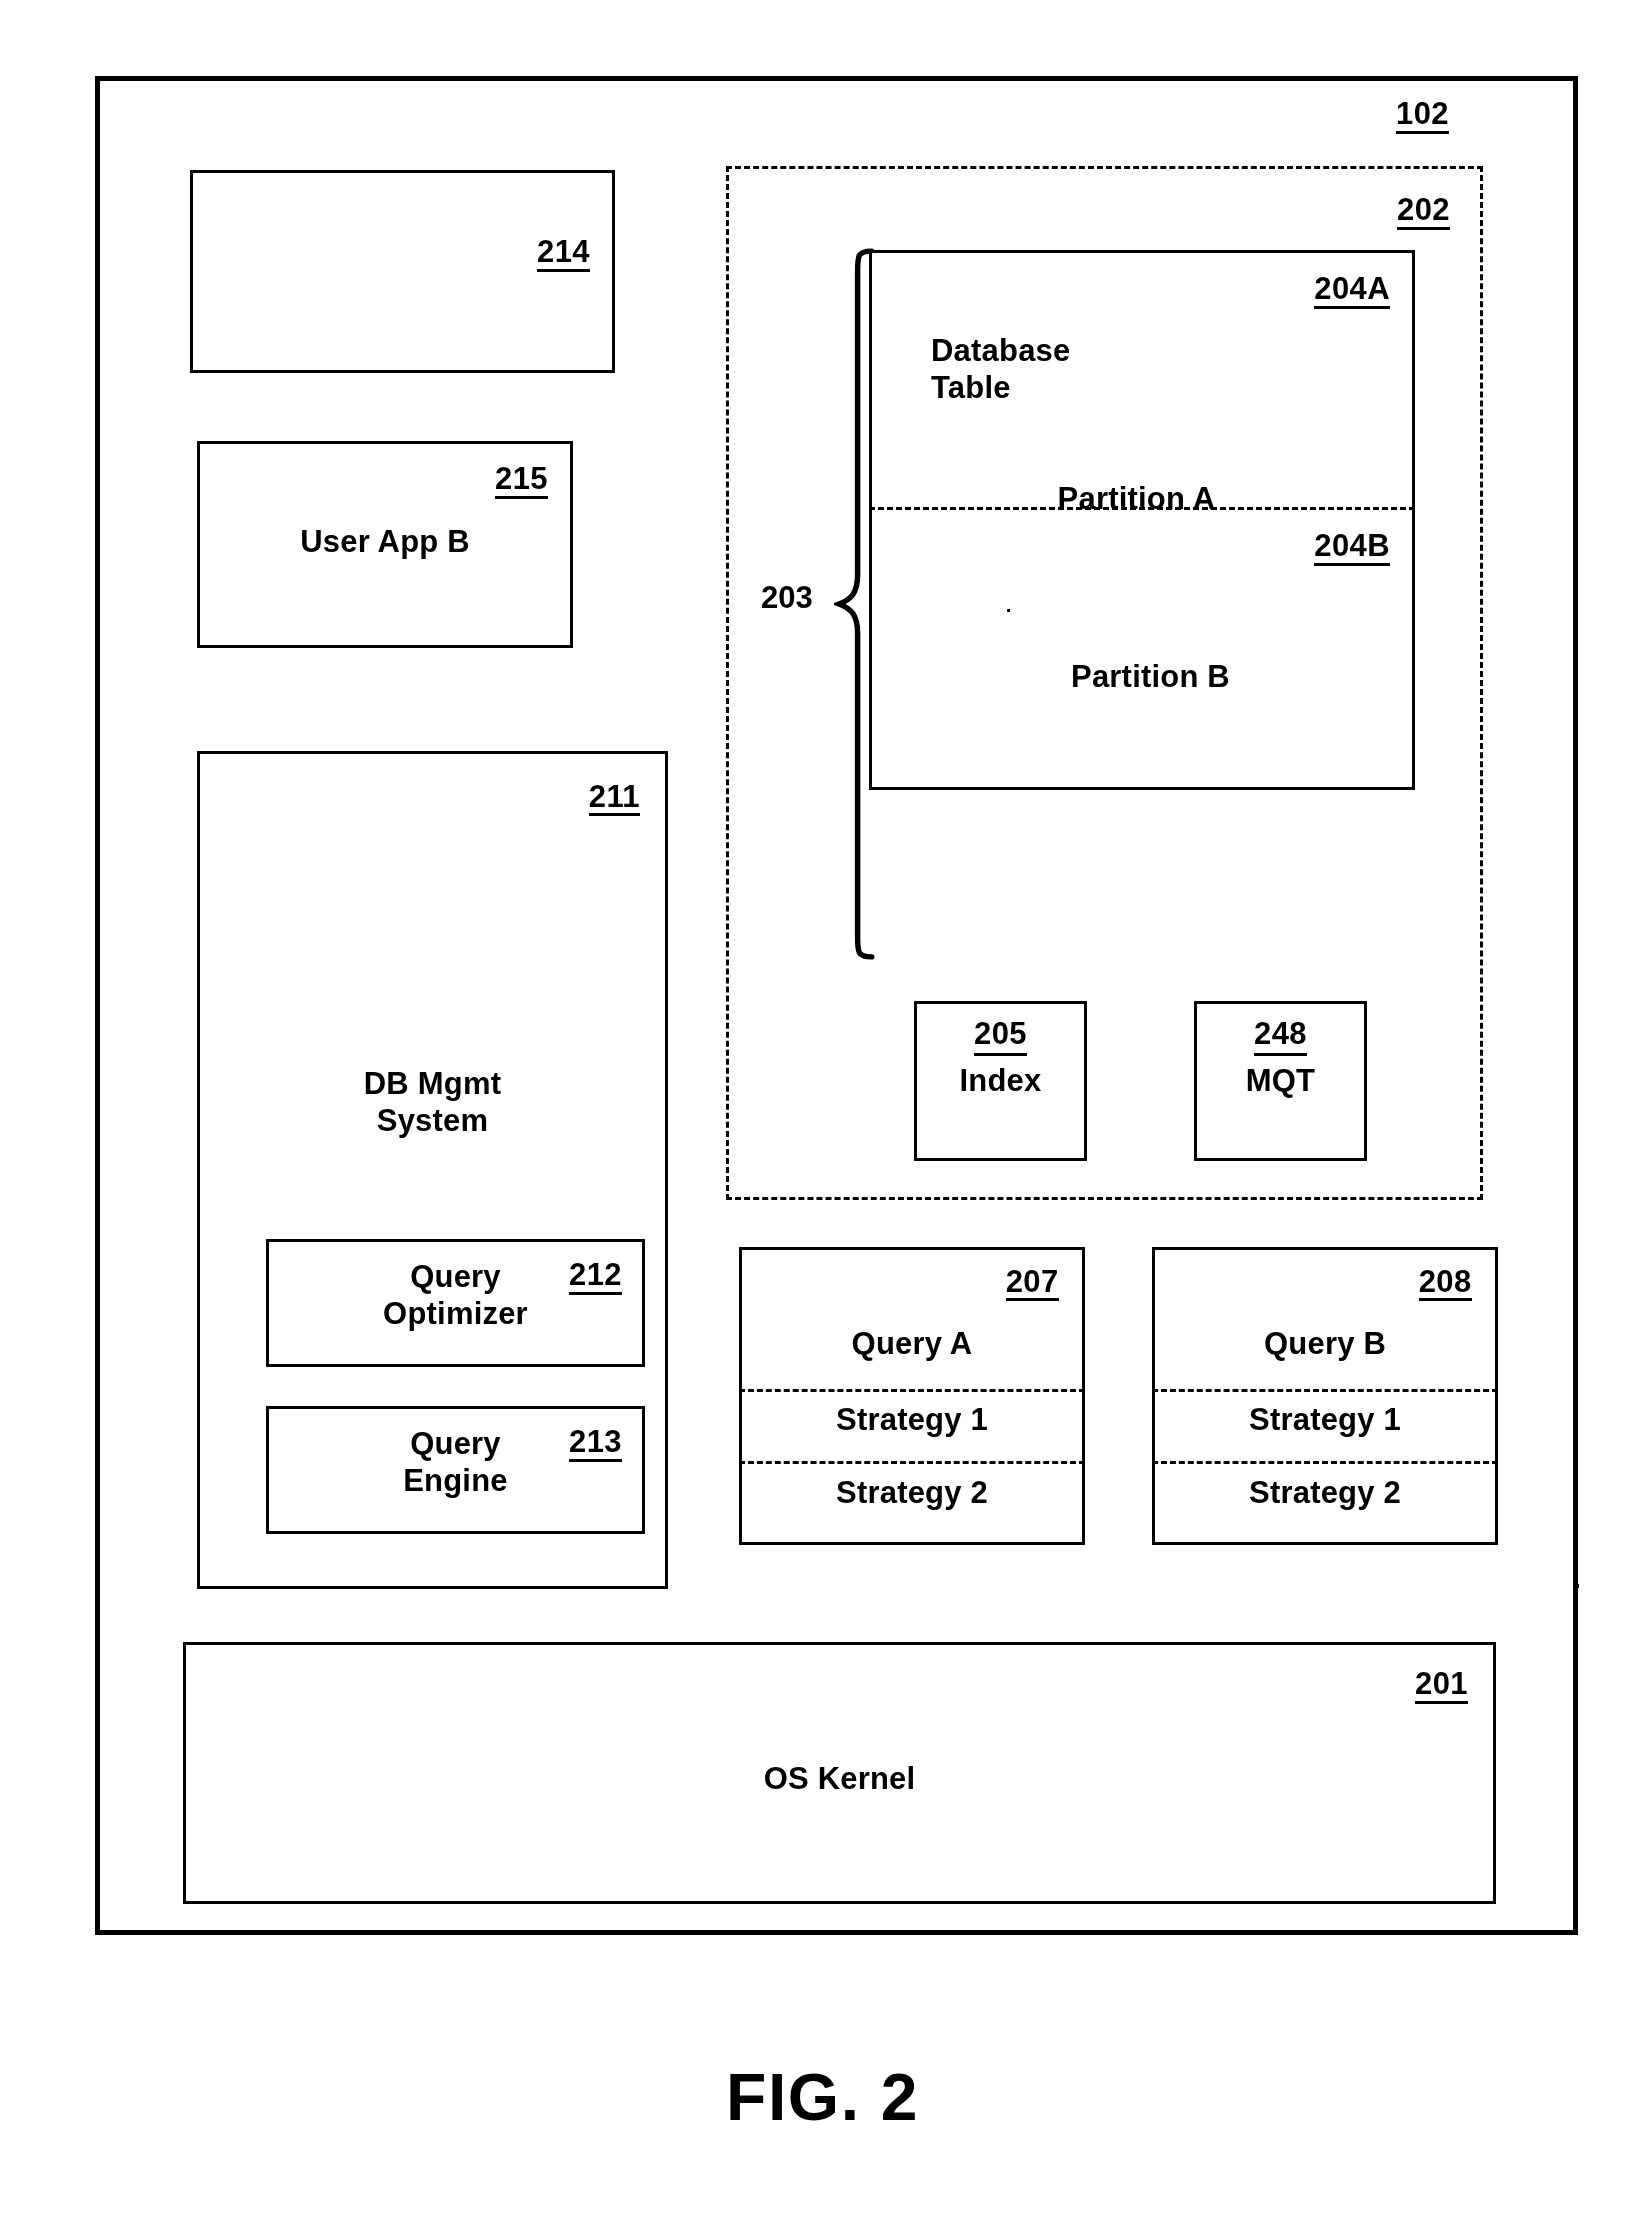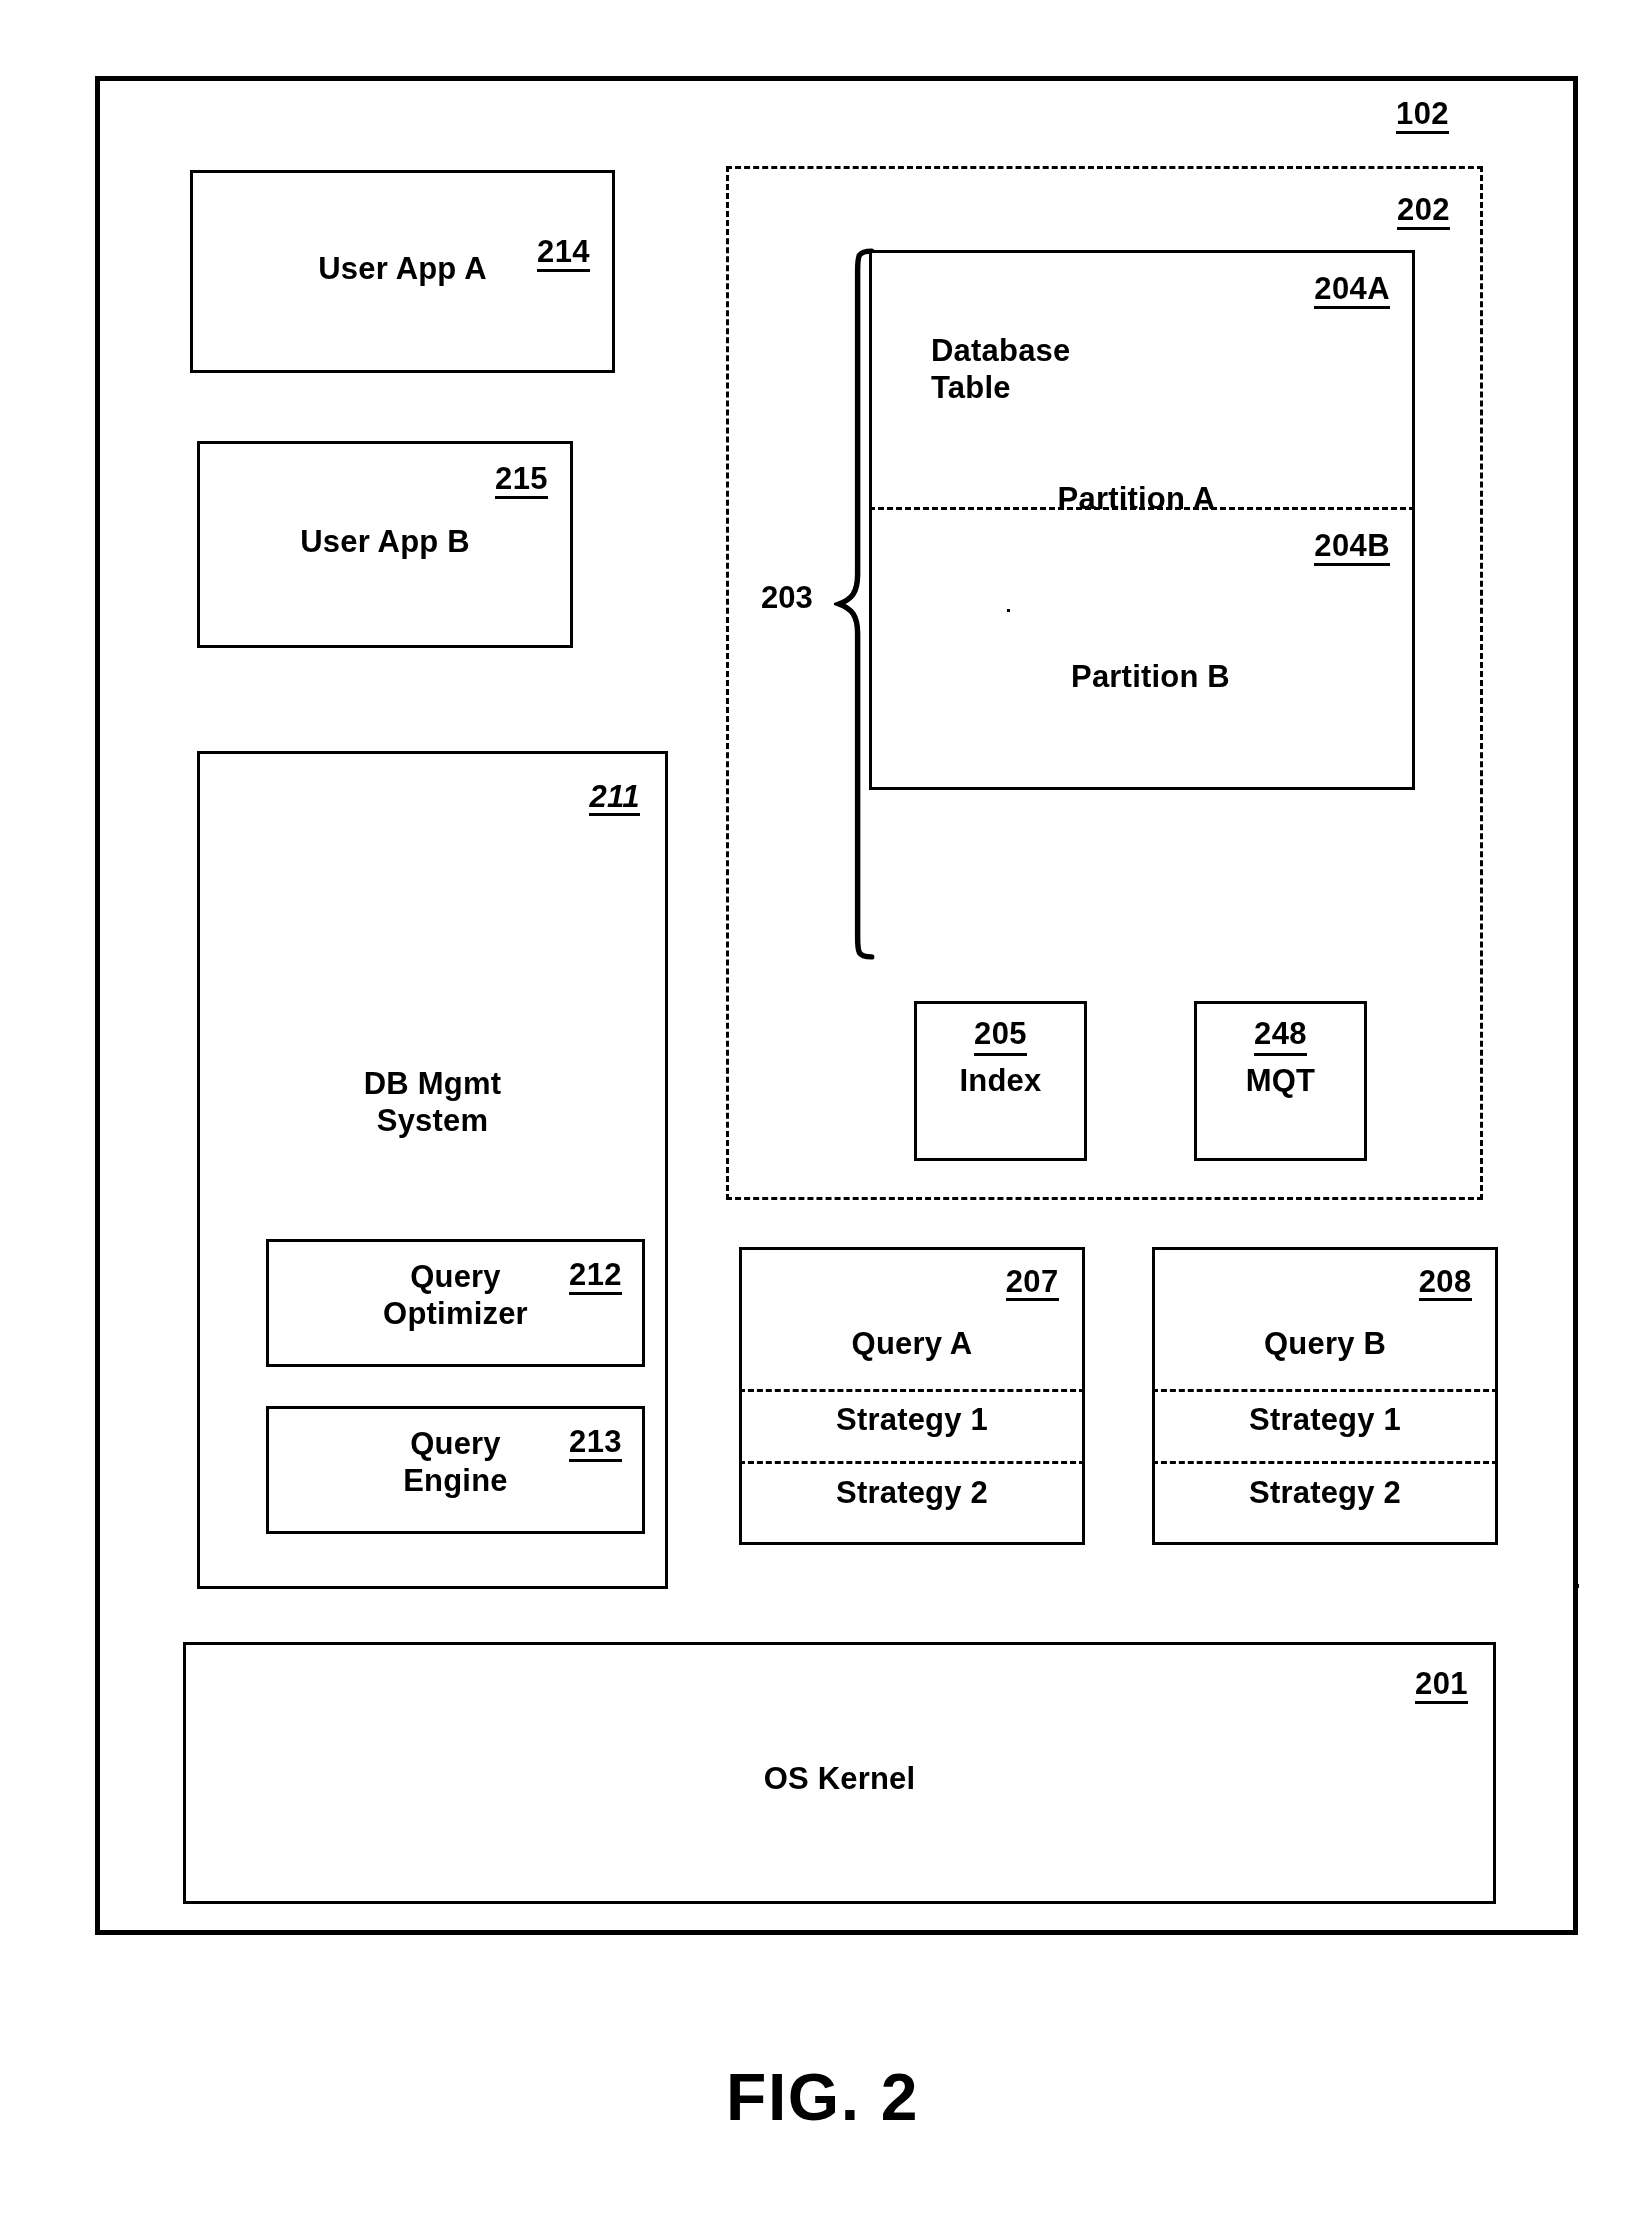--- a/index.html
+++ b/index.html
@@ -116,31 +116,30 @@
 </style>
 </head>
 <body>
 
 <div class="solidbox" id="system-frame"></div>
 
 <div class="ref" style="left:1396px; top:98px;">102</div>
 
 <div class="solidbox" id="user-app-a" style="left:190px; top:170px; width:425px; height:203px;">
   <div class="ref" style="right:22px; top:19px;margin-top:44px;">214</div>
-  <div class="label center-x" style="top:78px;">User App A</div>
 </div>
 
 <div class="solidbox" id="user-app-b" style="left:190px; top:441px; width:376px; height:207px;margin-left:7px;">
   <div class="ref" style="right:22px; top:19px;">215</div>
   <div class="label center-x" style="top:80px;">User App B</div>
 </div>
 
 <div class="solidbox" id="dbms-box" style="left:197px; top:751px; width:471px; height:838px;">
 
-  <div class="ref" style="right:25px; top:26.5px;font-style:italic;">211</div>
+  <div class="ref" style="right:25px; top:26.5px;">211</div>
 
   <div class="label center-x" style="top:312px;">DB Mgmt
 System</div>
 
   <div class="solidbox" id="query-optimizer-box" style="left:66px; top:485px; width:379px; height:128px;">
     <div class="ref" style="right:20px; top:17px;">212</div>
     <div class="label center-x" style="top:17px;">Query
 Optimizer</div>
   </div>
 

